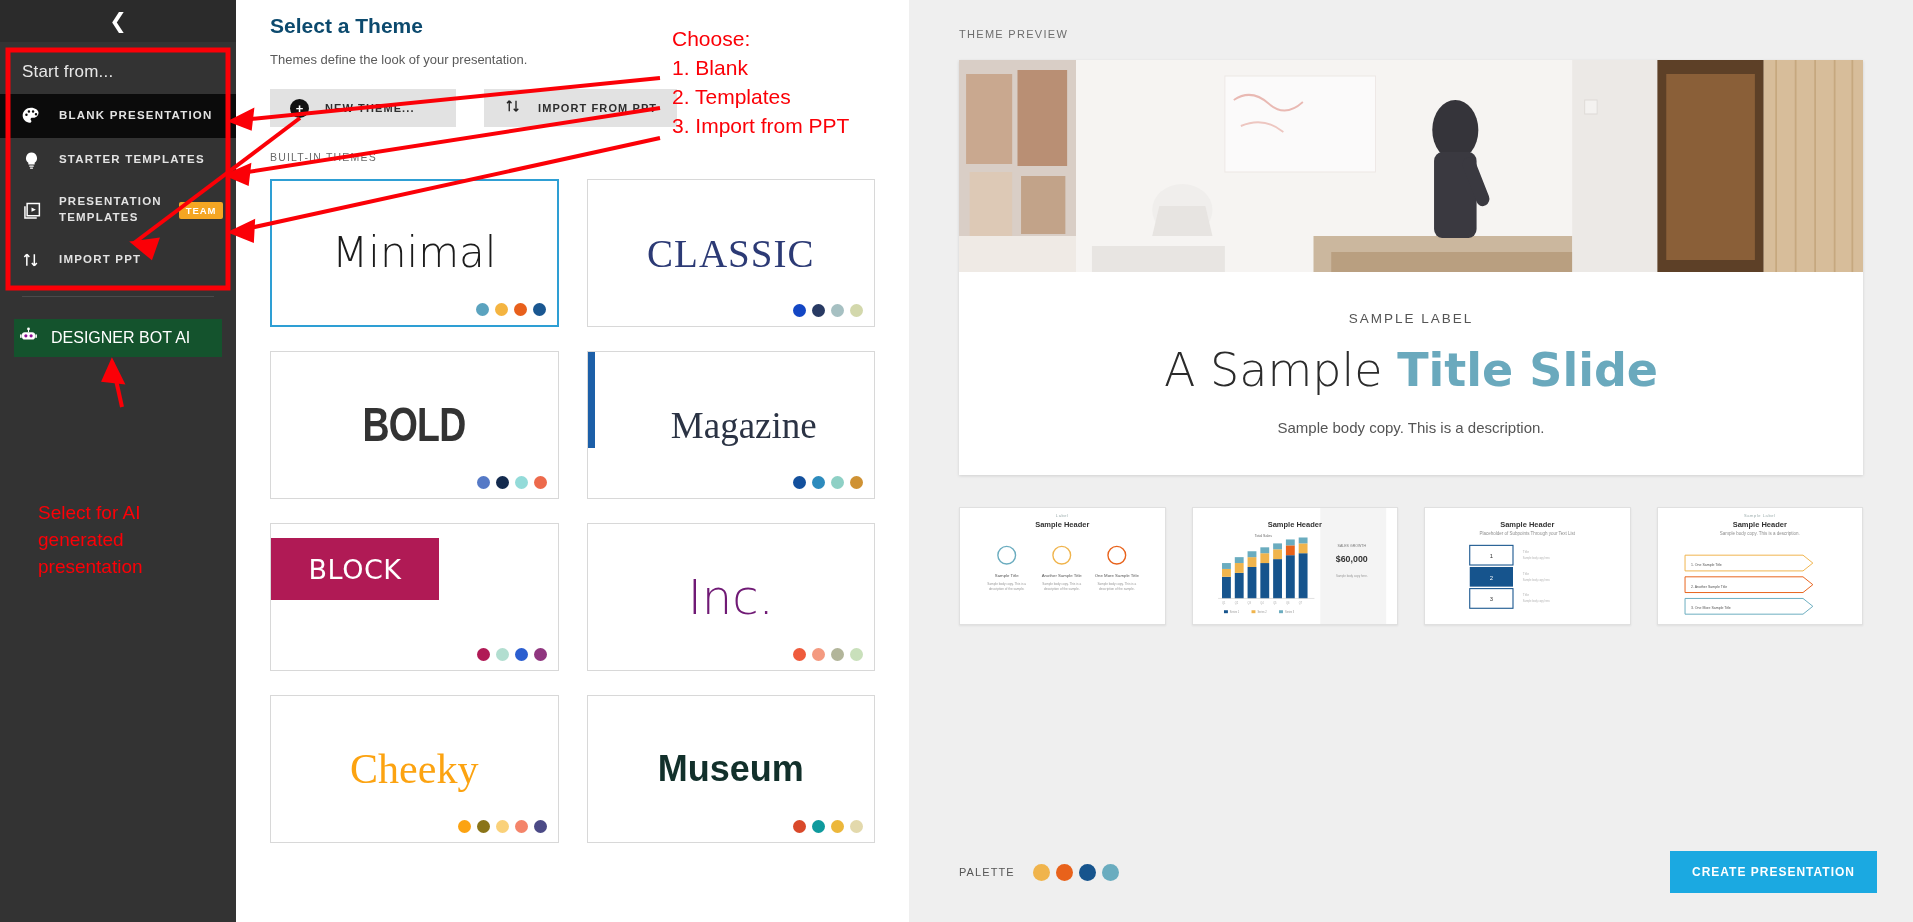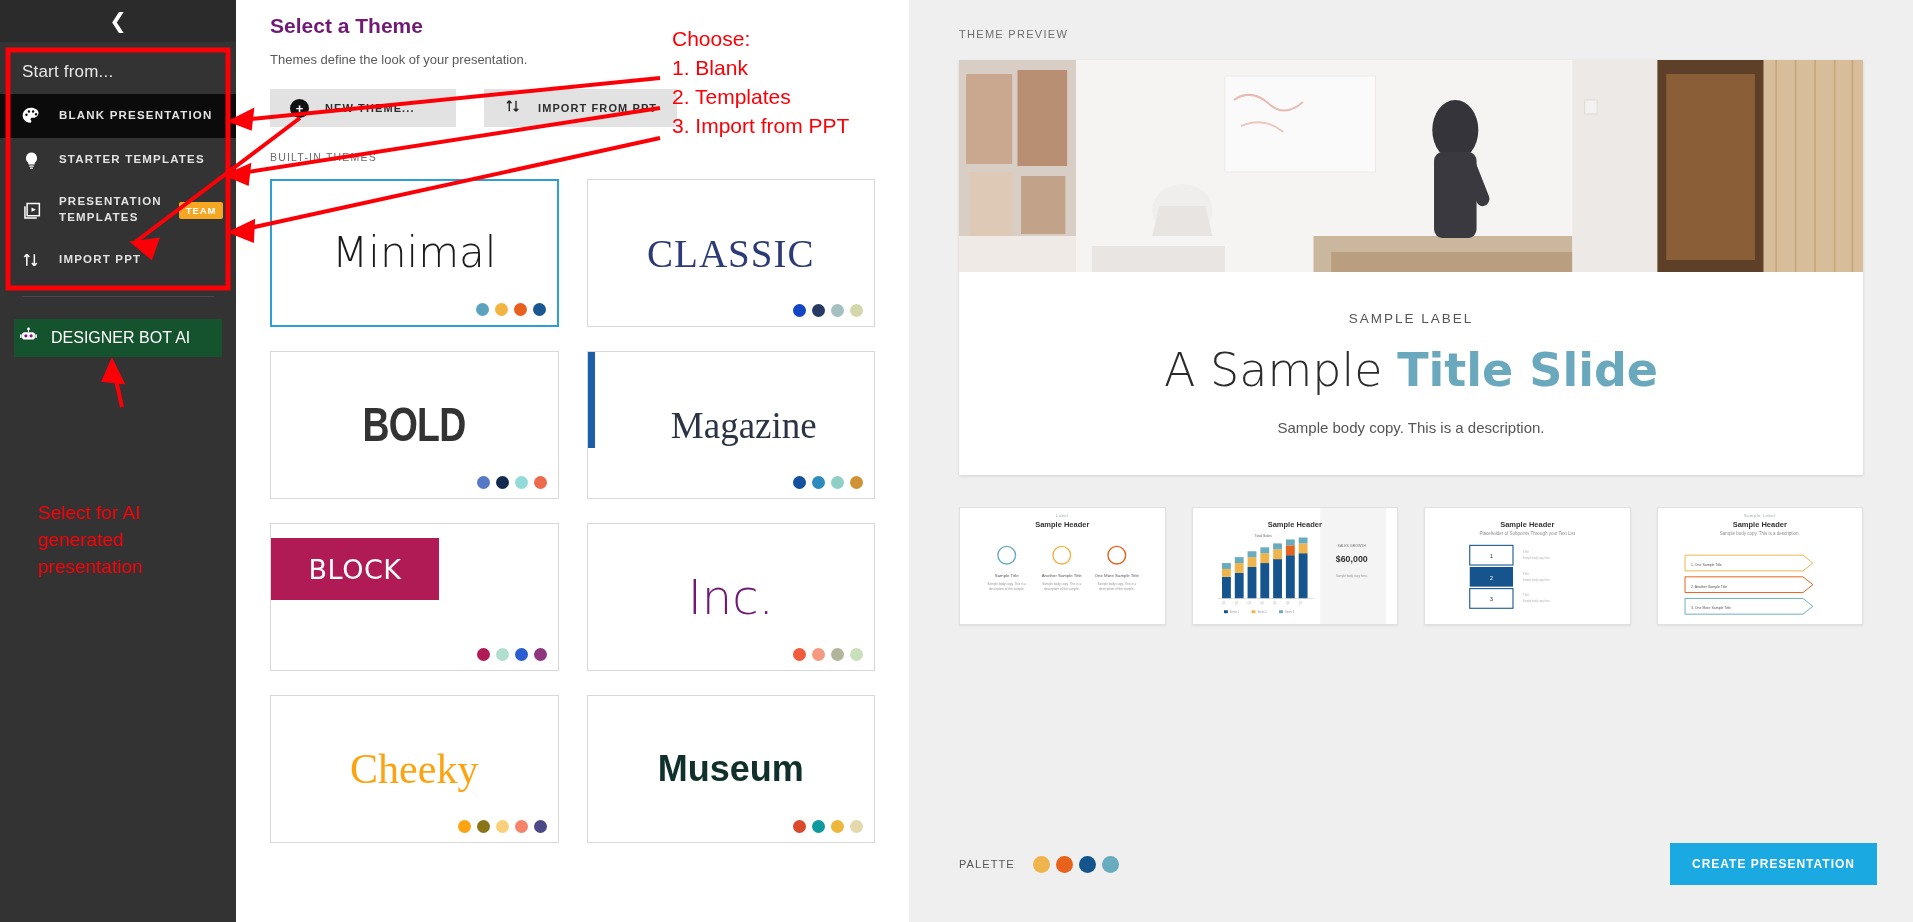--- a/index.html
+++ b/index.html
@@ -66,21 +66,21 @@
   }
   #anno-choose { left: 672px; top: 25px; font-size: 21px; line-height: 1.38; }
   #anno-ai { left: 38px; top: 500px; font-size: 19px; line-height: 1.42; }
 
   
   .themes-panel {
     width: 673px; height: 922px; background: #ffffff; flex: none;
     padding: 0 0 0 0; position: relative; overflow: hidden;
   }
   .themes-inner { padding: 14px 34px 0 34px; }
-  .panel-title { font-size: 21px; font-weight: 700; color: #701a75; }
+  .panel-title { font-size: 21px; font-weight: 700; color: #0c4a6e; }
   .panel-sub { font-size: 13px; color: #5a5a5a; margin-top: 14px; }
   .btn-row { display: flex; gap: 28px; margin-top: 22px; }
   .ghost-btn {
     background: #e2e2e2; height: 38px; display: flex; align-items: center;
     gap: 16px; padding: 0 20px; cursor: pointer; min-width: 186px;
   }
   .ghost-btn .gb-label {
     font-size: 11px; font-weight: 700; letter-spacing: 1.1px;
     color: #2e2e2e; text-transform: uppercase;
   }
@@ -178,21 +178,21 @@
   }
   .thumb-sublabel {
     position: absolute; left: 0; right: 0; top: 5px; text-align: center;
     font-size: 4px; color: #9aa; letter-spacing: .6px;
   }
   .thumb-sub {
     position: absolute; left: 0; right: 0; top: 23px; text-align: center;
     font-size: 4.5px; color: #8d8d8d;
   }
   .bottom-bar {
-    position: absolute; left: 0; right: 0; bottom: 12px; height: 92px;
+    position: absolute; left: 0; right: 0; bottom: 4px; height: 92px;
     display: flex; align-items: center; padding: 0 36px 0 50px;
   }
   .palette-label {
     font-size: 11px; letter-spacing: 1.1px; color: #565656;
     text-transform: uppercase; margin-right: 18px;
   }
   .palette-dots { display: flex; gap: 6px; }
   .pdot { width: 17px; height: 17px; border-radius: 50%; }
   .create-btn {
     margin-left: auto; background: #1ba9e1; color: #fff;

